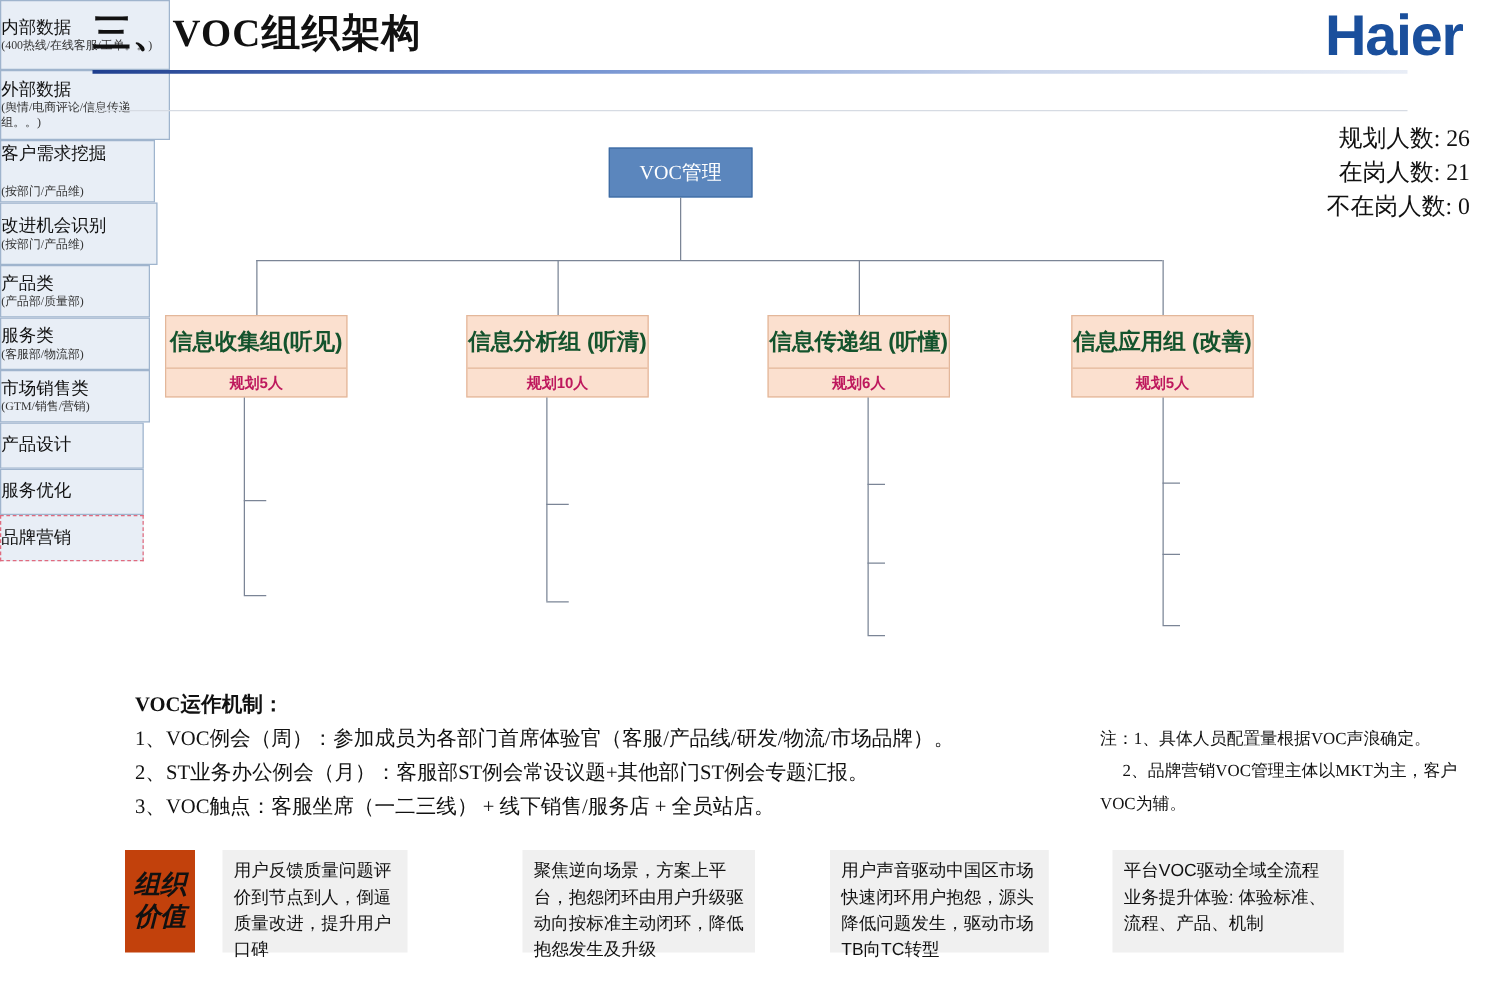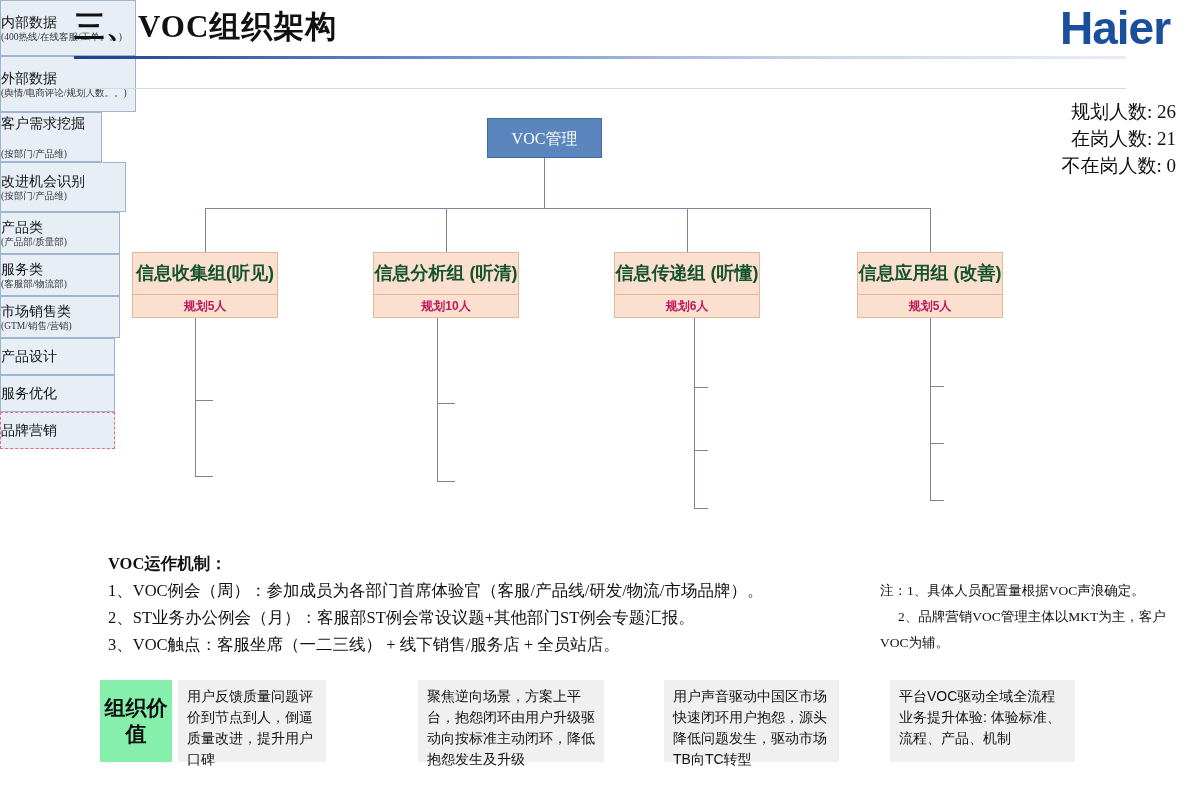--- a/index.html
+++ b/index.html
@@ -79,23 +79,23 @@
     position:absolute;left:108px;top:550px;width:720px;
     font-family:"Liberation Serif", serif;font-size:16.5px;line-height:27px;color:#111;
   }
   .note{
     position:absolute;left:880px;top:578px;width:310px;
     font-family:"Liberation Serif", serif;font-size:13.5px;line-height:26px;color:#111;
   }
 
   
   .val-label{
-    position:absolute;left:100px;top:680px;width:72px;height:82px;
-    background:#86efac;display:flex;align-items:center;justify-content:center;
-    font-size:21px;font-weight:bold;color:#111;line-height:26px;text-align:center;
+    position:absolute;left:100px;top:680px;width:56px;height:82px;
+    background:#c2410c;display:flex;align-items:center;justify-content:center;
+    font-size:21px;font-weight:bold;color:#111;line-height:26px;text-align:center;font-style:italic;
   }
   .val-box{
     position:absolute;top:680px;height:82px;background:#f0f0f0;
     box-sizing:border-box;padding:6px 9px;font-size:14px;line-height:21px;color:#111;
   }
 </style>
 </head>
 <body>
 
 <div class="page">
@@ -145,27 +145,27 @@
 
   <div class="line vline" style="left:195px;top:318px;height:158px;"></div>
   <div class="line hline" style="left:195px;top:400px;width:18px;"></div>
   <div class="line hline" style="left:195px;top:476px;width:18px;"></div>
   <div class="leaf" style="left:213px;top:369px;width:136px;height:56px;">
     <div class="l1">内部数据</div>
     <div class="l2">(400热线/在线客服/工单。。)</div>
   </div>
   <div class="leaf" style="left:213px;top:446px;width:136px;height:56px;">
     <div class="l1">外部数据</div>
-    <div class="l2">(舆情/电商评论/规划人数。。)</div>
+    <div class="l2">(舆情/电商评论/信息传递组。。)</div>
   </div>
 
   <div class="line vline" style="left:437px;top:318px;height:163px;"></div>
   <div class="line hline" style="left:437px;top:403px;width:18px;"></div>
   <div class="line hline" style="left:437px;top:481px;width:18px;"></div>
-  <div class="leaf" style="left:455px;top:378px;width:102px;height:50px;gap:16px;">
+  <div class="leaf" style="left:455px;top:378px;width:124px;height:50px;gap:16px;">
     <div class="l1">客户需求挖掘</div>
     <div class="l2">(按部门/产品维)</div>
   </div>
   <div class="leaf" style="left:455px;top:456px;width:126px;height:50px;">
     <div class="l1">改进机会识别</div>
     <div class="l2">(按部门/产品维)</div>
   </div>
 
   <div class="line vline" style="left:694px;top:318px;height:190px;"></div>
   <div class="line hline" style="left:694px;top:387px;width:14px;"></div>

